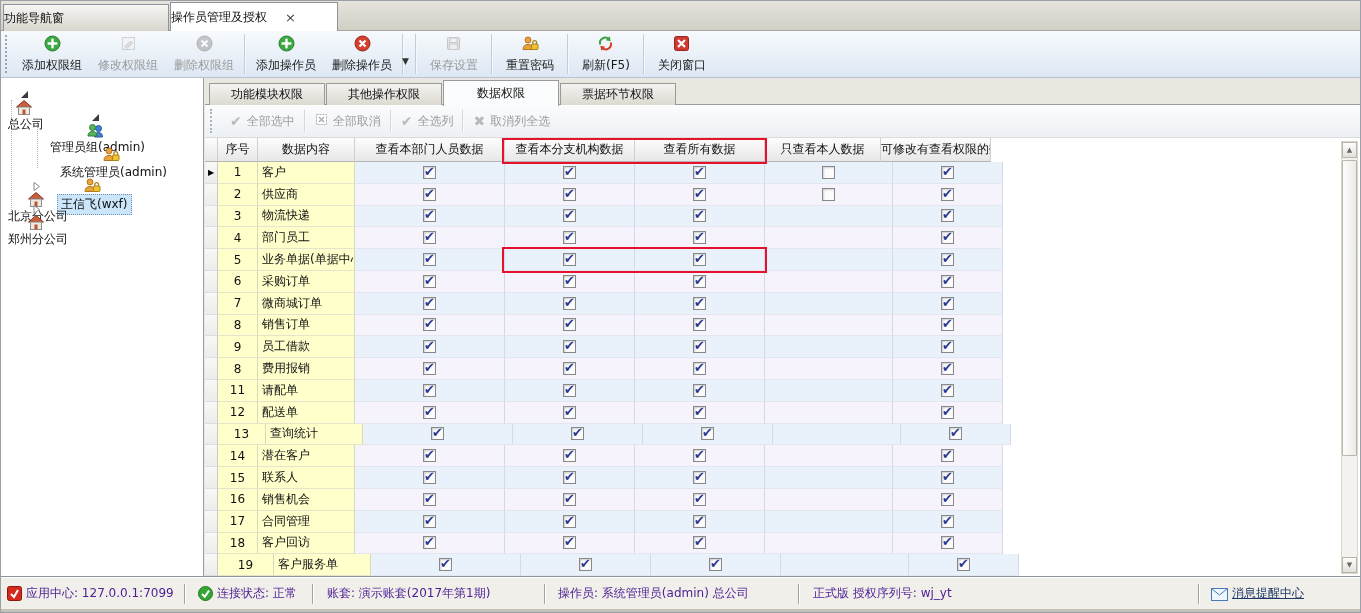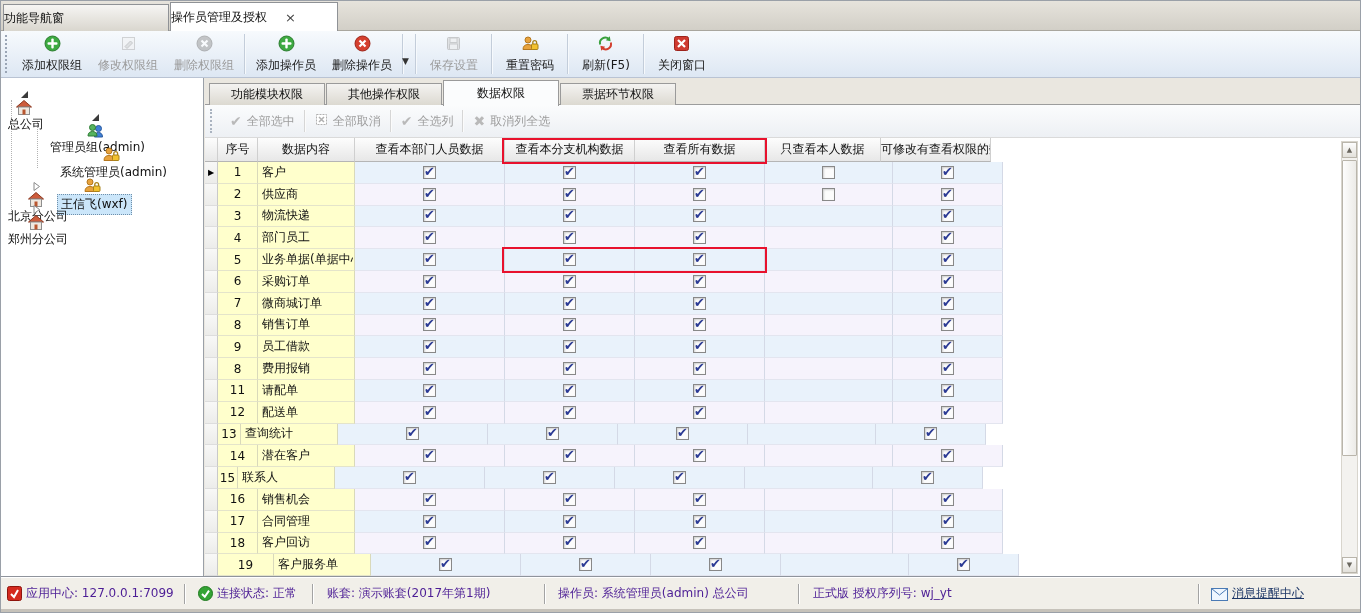--- a/index.html
+++ b/index.html
@@ -540,21 +540,21 @@
           <div class="g-cell c-chk" style="width: 130px;">
             <div class="cb on"></div>
           </div>
           <div class="g-cell c-chk" style="width: 128px;"></div>
           <div class="g-cell c-chk" style="width: 110px;">
             <div class="cb on"></div>
           </div>
         </div>
         <div class="g-row odd">
           <div class="g-cell c-sel" style="width: 13px;"></div>
-          <div class="g-cell c-yellow" style="width: 23px;">13</div>
+          <div class="g-cell c-yellow" style="width: 48px;">13</div>
           <div class="g-cell c-yellow c-name" style="width: 97px;">查询统计</div>
           <div class="g-cell c-chk" style="width: 150px;">
             <div class="cb on"></div>
           </div>
           <div class="g-cell c-chk" style="width: 130px;">
             <div class="cb on"></div>
           </div>
           <div class="g-cell c-chk" style="width: 130px;">
             <div class="cb on"></div>
           </div>
@@ -576,21 +576,21 @@
           <div class="g-cell c-chk" style="width: 130px;">
             <div class="cb on"></div>
           </div>
           <div class="g-cell c-chk" style="width: 128px;"></div>
           <div class="g-cell c-chk" style="width: 110px;">
             <div class="cb on"></div>
           </div>
         </div>
         <div class="g-row odd">
           <div class="g-cell c-sel" style="width: 13px;"></div>
-          <div class="g-cell c-yellow" style="width: 20px;">15</div>
+          <div class="g-cell c-yellow" style="width: 40px;">15</div>
           <div class="g-cell c-yellow c-name" style="width: 97px;">联系人</div>
           <div class="g-cell c-chk" style="width: 150px;">
             <div class="cb on"></div>
           </div>
           <div class="g-cell c-chk" style="width: 130px;">
             <div class="cb on"></div>
           </div>
           <div class="g-cell c-chk" style="width: 130px;">
             <div class="cb on"></div>
           </div>

